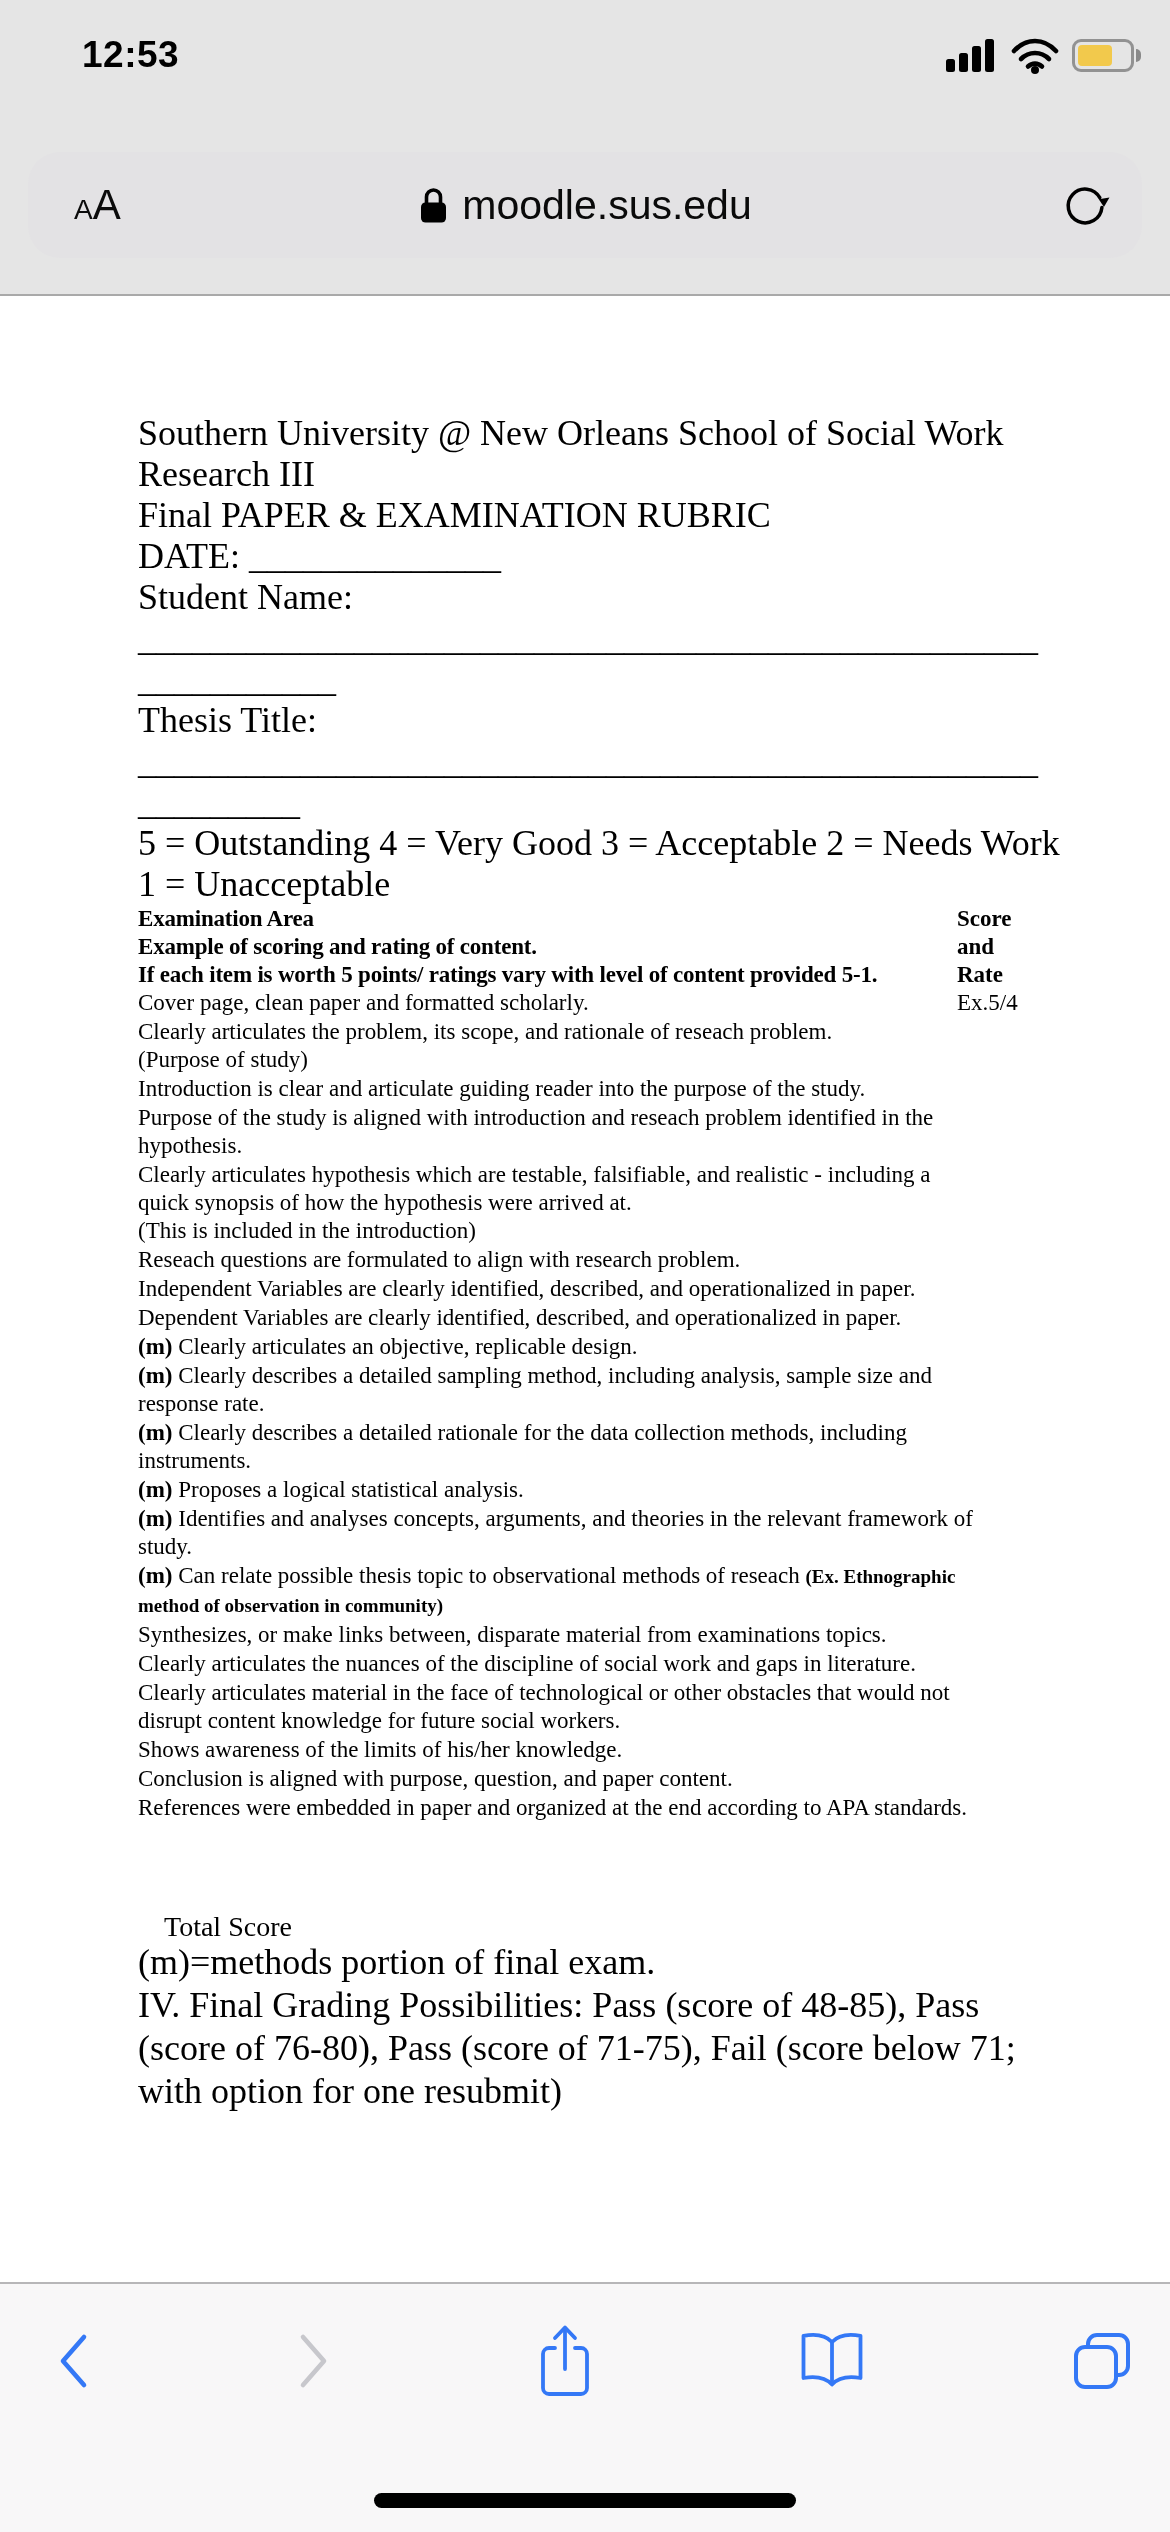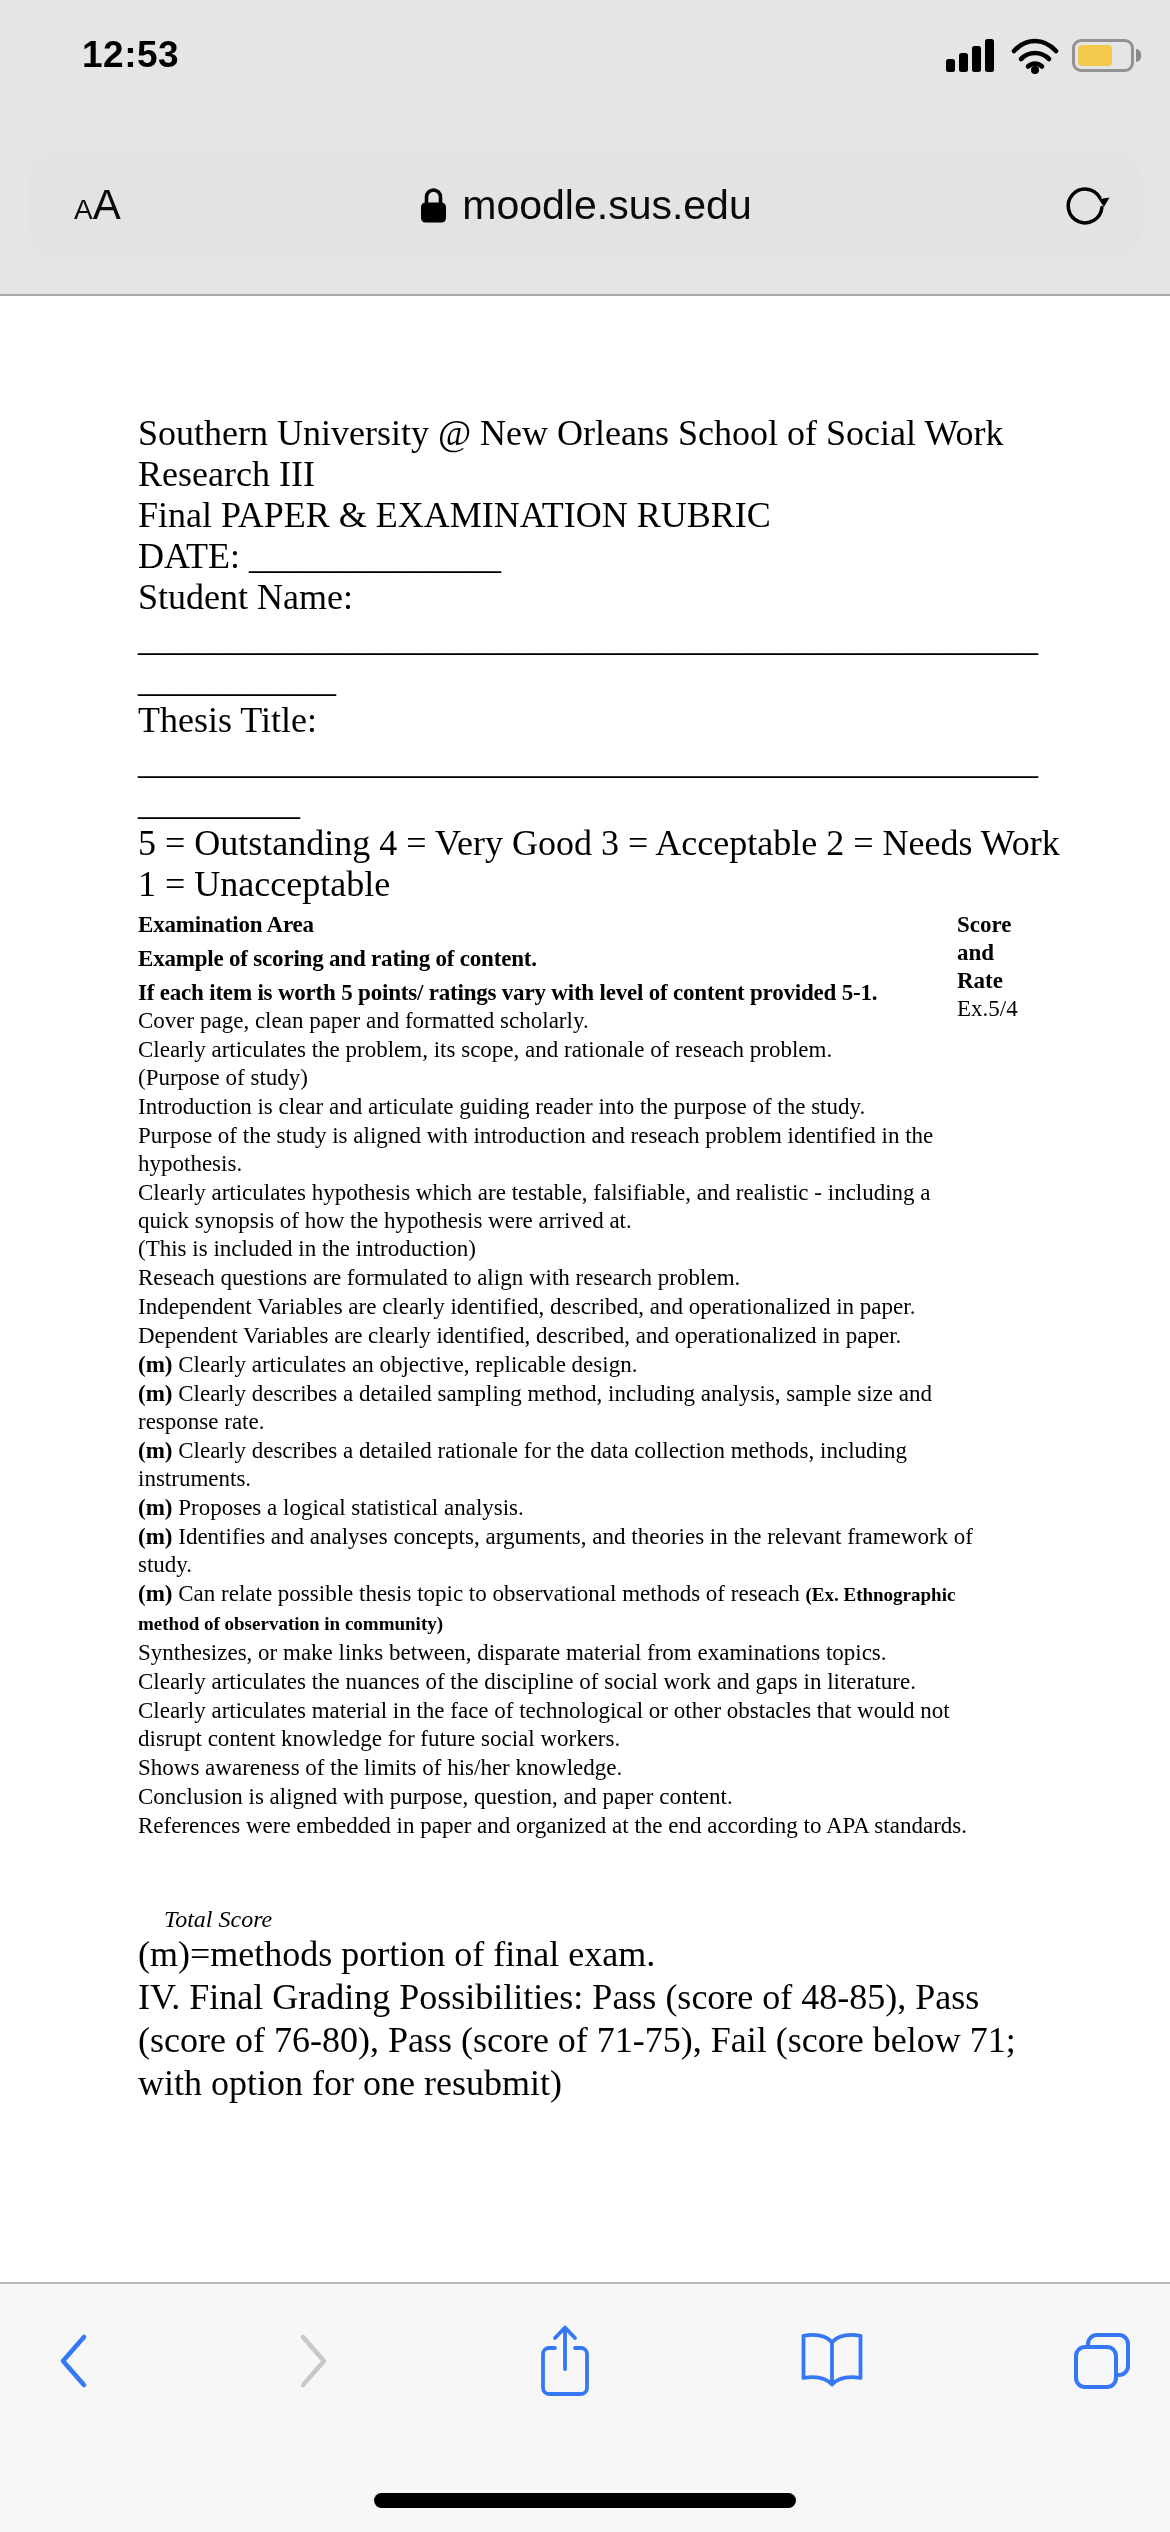--- a/index.html
+++ b/index.html
@@ -29,27 +29,27 @@
   .domain{font-size:41px;color:#0a0a0a;}
   .reload-btn{margin-left:auto;margin-right:32px;z-index:2;display:flex;align-items:center;}
 
   
   .page{position:absolute;top:298px;left:0;width:100%;height:1984px;background:#fff;overflow:hidden;}
   .doc{position:absolute;left:138px;top:115px;width:906px;color:#000;
        font-family:"Liberation Serif","DejaVu Serif",serif;}
   .big{font-size:36px;line-height:41px;white-space:nowrap;}
   .rubric{position:relative;font-size:23px;line-height:28px;margin-top:0;}
   .rubric-left{width:838px;}
-  .hdr{font-weight:700;white-space:nowrap;letter-spacing:-0.2px;margin-top:6px;}
+  .hdr{font-weight:700;white-space:nowrap;letter-spacing:-0.2px;}
   .score-col{position:absolute;left:819px;top:0;width:87px;font-weight:700;}
   .score-col .ex{font-weight:400;}
   .rubric-row{margin-bottom:1px;}
   .rubric-row .b{font-weight:700;}
   .rubric-row .small{font-weight:700;font-size:19px;}
-  .total-score{margin:65px 0 0 26px;font-size:24px;line-height:28px;font-style:italic;}
+  .total-score{margin:91px 0 0 26px;font-size:28px;line-height:28px;}
   .bottom-block{font-size:36px;line-height:43px;}
 
   
   .toolbar{position:absolute;left:0;bottom:0;width:100%;height:250px;background:#f8f7f8;
            border-top:2px solid #b7b6b8;box-sizing:border-box;}
   .toolbar-icons{position:absolute;top:34px;left:54px;right:36px;height:86px;display:flex;
                  justify-content:space-between;align-items:center;}
   .tool-btn{display:flex;align-items:center;justify-content:center;background:none;border:none;padding:0;}
   .home-indicator{position:absolute;left:50%;transform:translateX(-50%);bottom:24px;width:422px;
                   height:15px;border-radius:8px;background:#000;}

